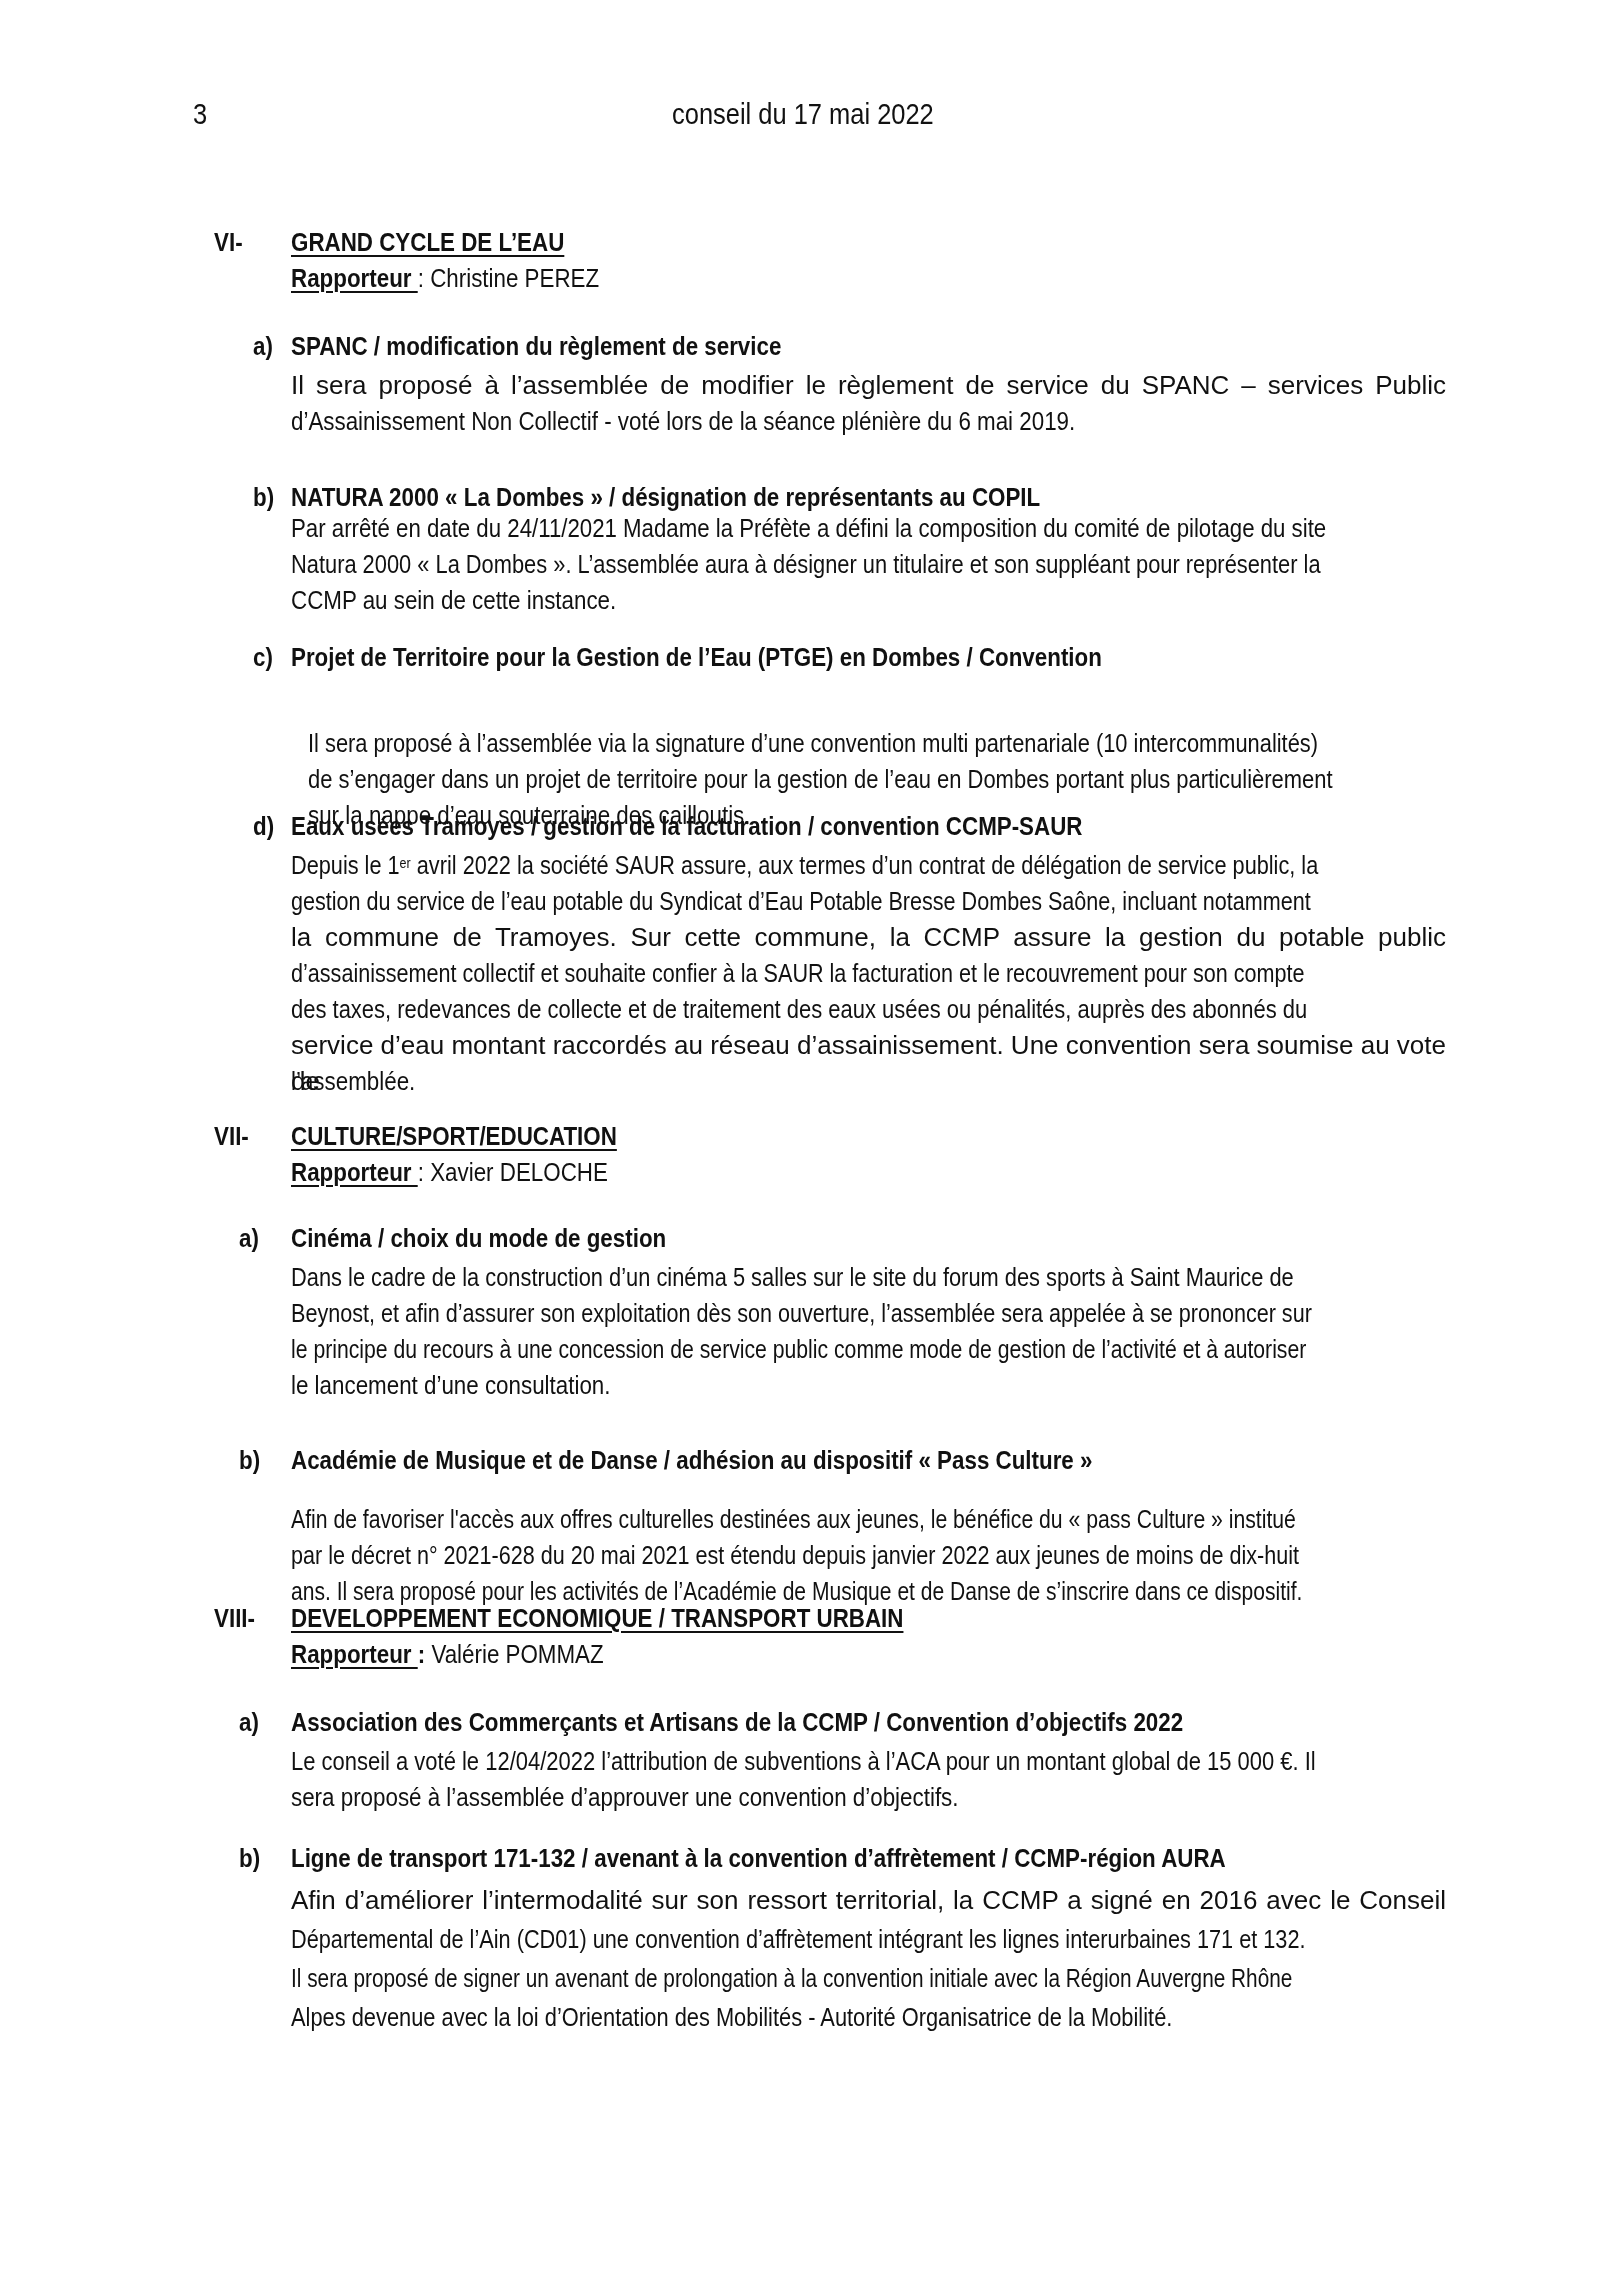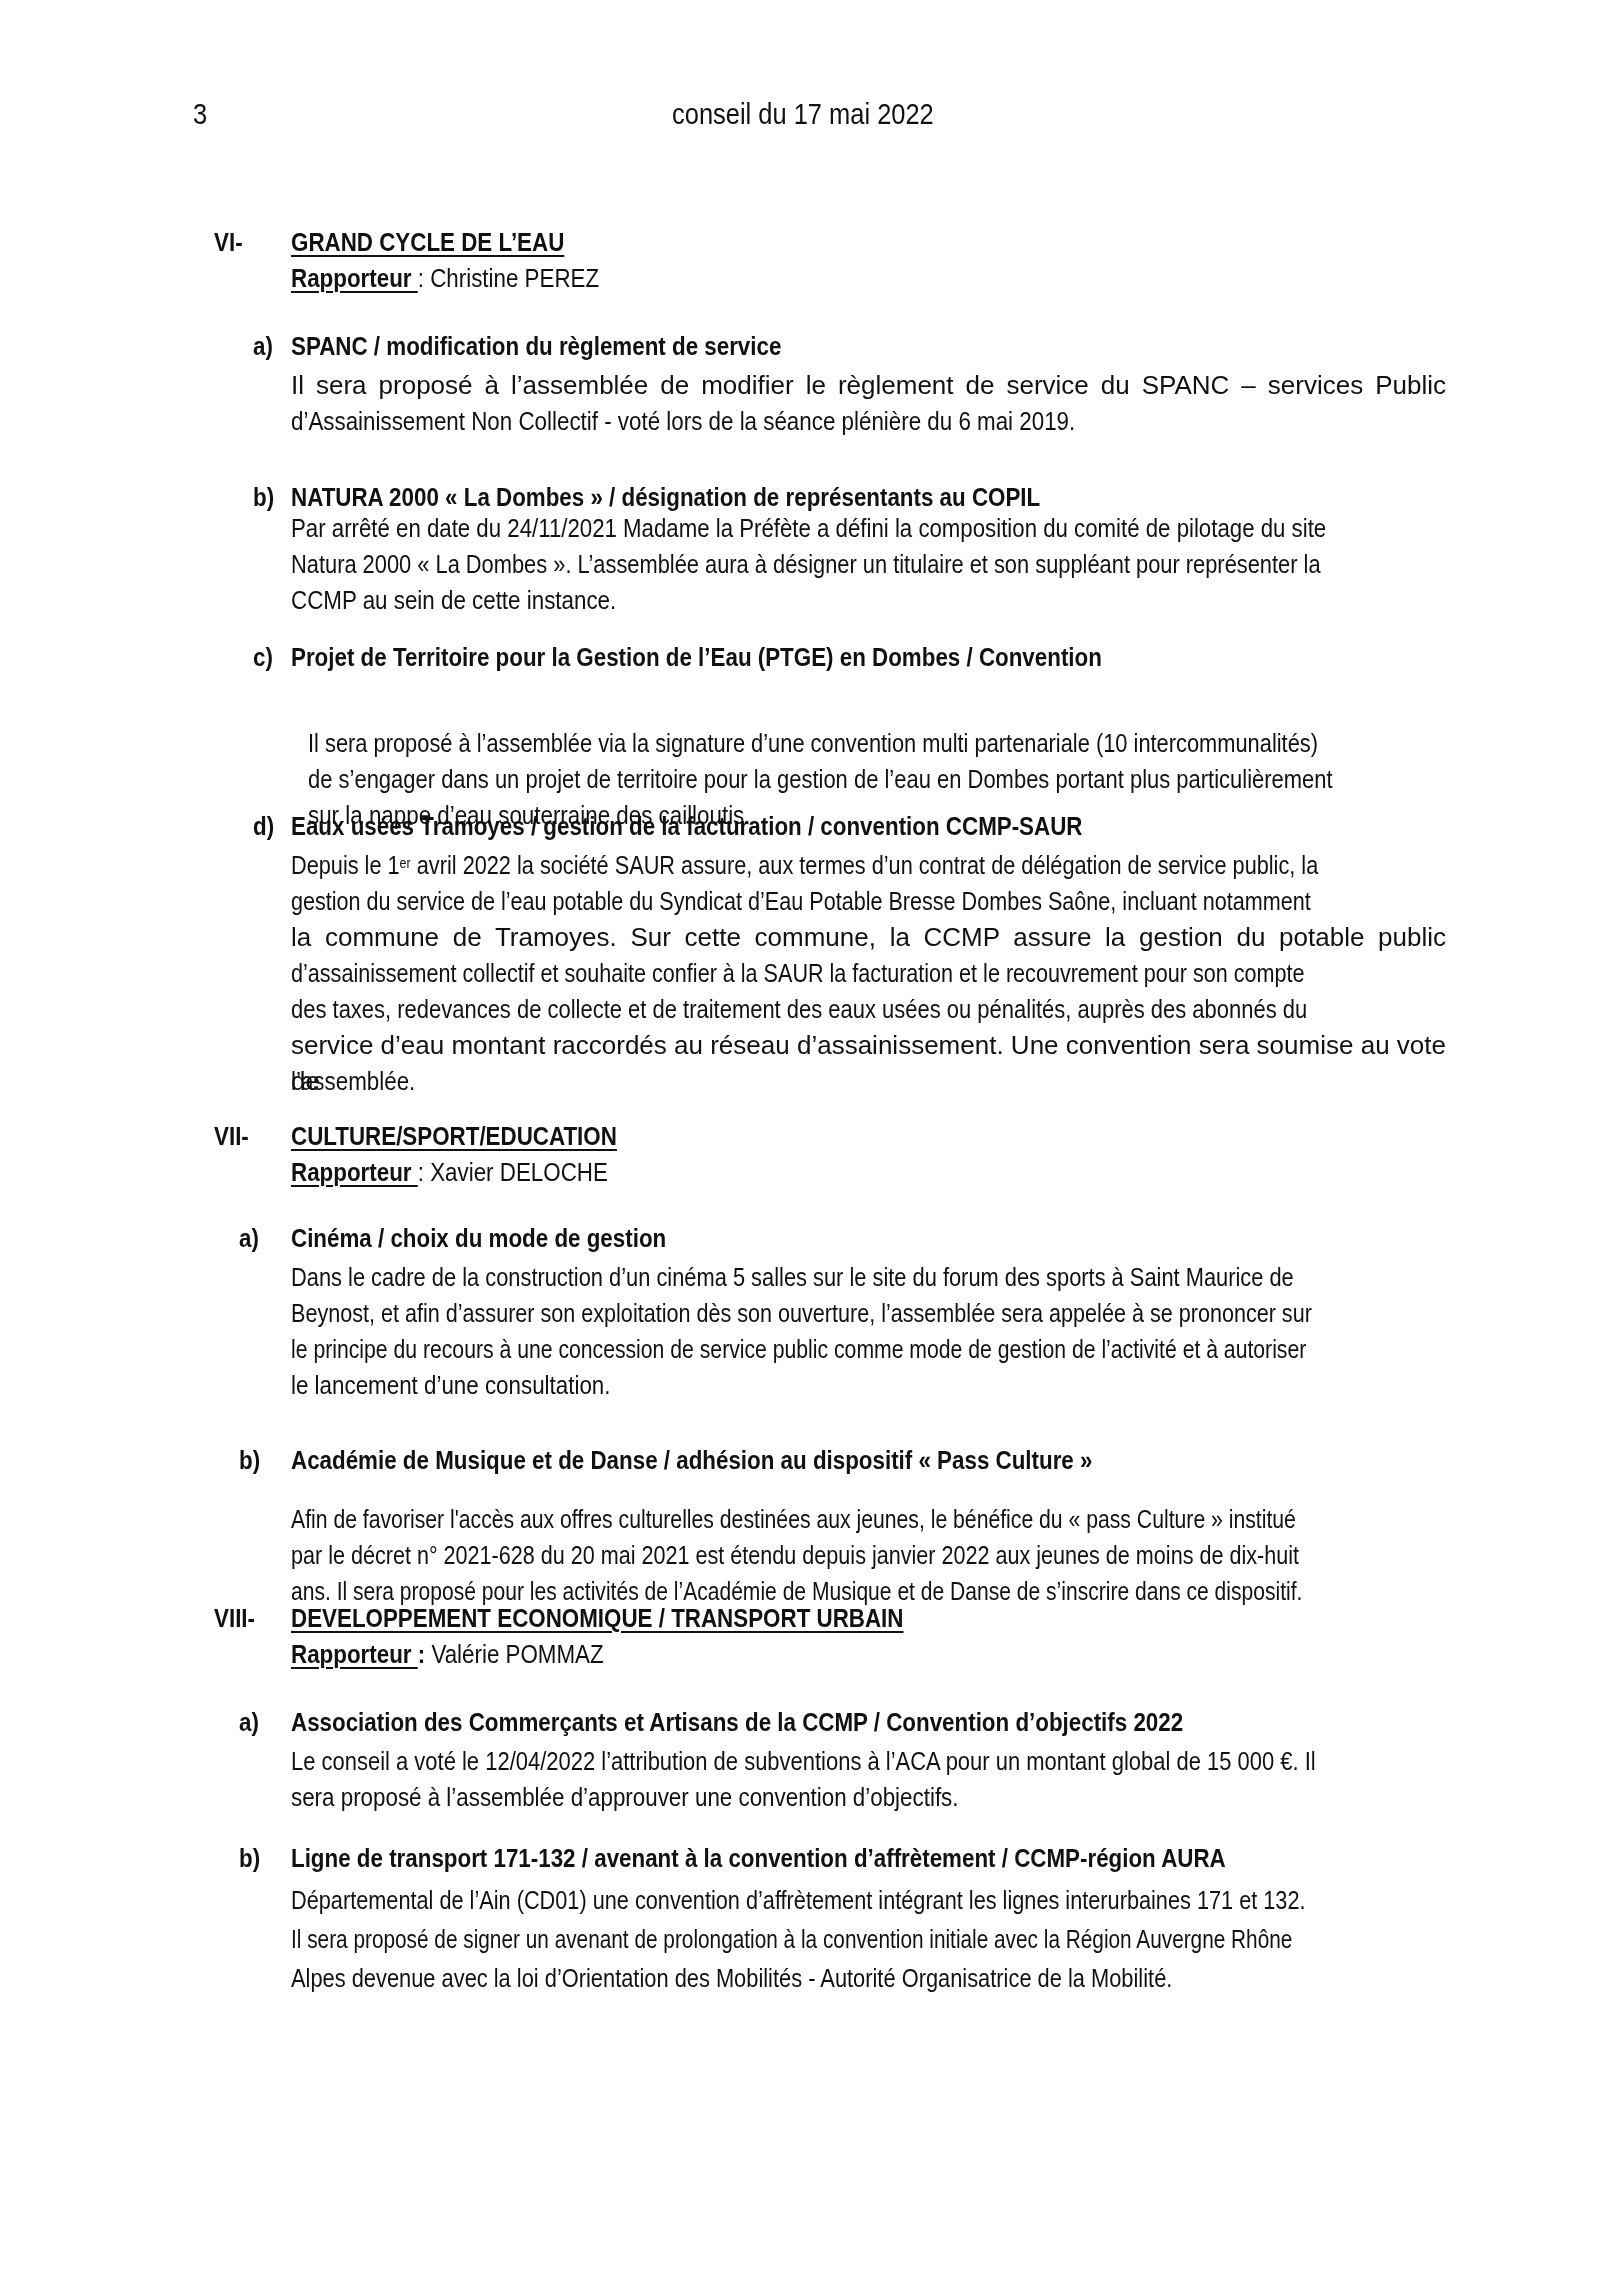--- a/index.html
+++ b/index.html
@@ -119,18 +119,19 @@
   <div class="item-body" style="left:291px;top:36px;width:1155px;">
     <span class="ln" style="transform:scaleX(0.845);">Le conseil a voté le 12/04/2022 l’attribution de subventions à l’ACA pour un montant global de 15 000 €. Il</span>
     <span class="ln" style="transform:scaleX(0.86);">sera proposé à l’assemblée d’approuver une convention d’objectifs.</span>
   </div>
 </div>
 
 <div class="item" style="top:1843px;">
   <span class="item-letter" style="left:239px;top:0;">b)</span>
   <span class="item-title" style="left:291px;top:0;">Ligne de transport 171-132 / avenant à la convention d’affrètement / CCMP-région AURA</span>
   <div class="item-body" style="left:291px;top:38px;width:1155px;line-height:39px;">
+    <span class="ln j" style="height:39px;">Afin d’améliorer l’intermodalité sur son ressort territorial, la CCMP a signé en 2016 avec le Conseil</span>
     <span class="ln" style="transform:scaleX(0.835);height:39px;">Départemental de l’Ain (CD01) une convention d’affrètement intégrant les lignes interurbaines 171 et 132.</span>
     <span class="ln" style="transform:scaleX(0.8);height:39px;">Il sera proposé de signer un avenant de prolongation à la convention initiale avec la Région Auvergne Rhône</span>
     <span class="ln" style="transform:scaleX(0.84);height:39px;">Alpes devenue avec la loi d’Orientation des Mobilités - Autorité Organisatrice de la Mobilité.</span>
   </div>
 </div>
 
 
 </body></html>

